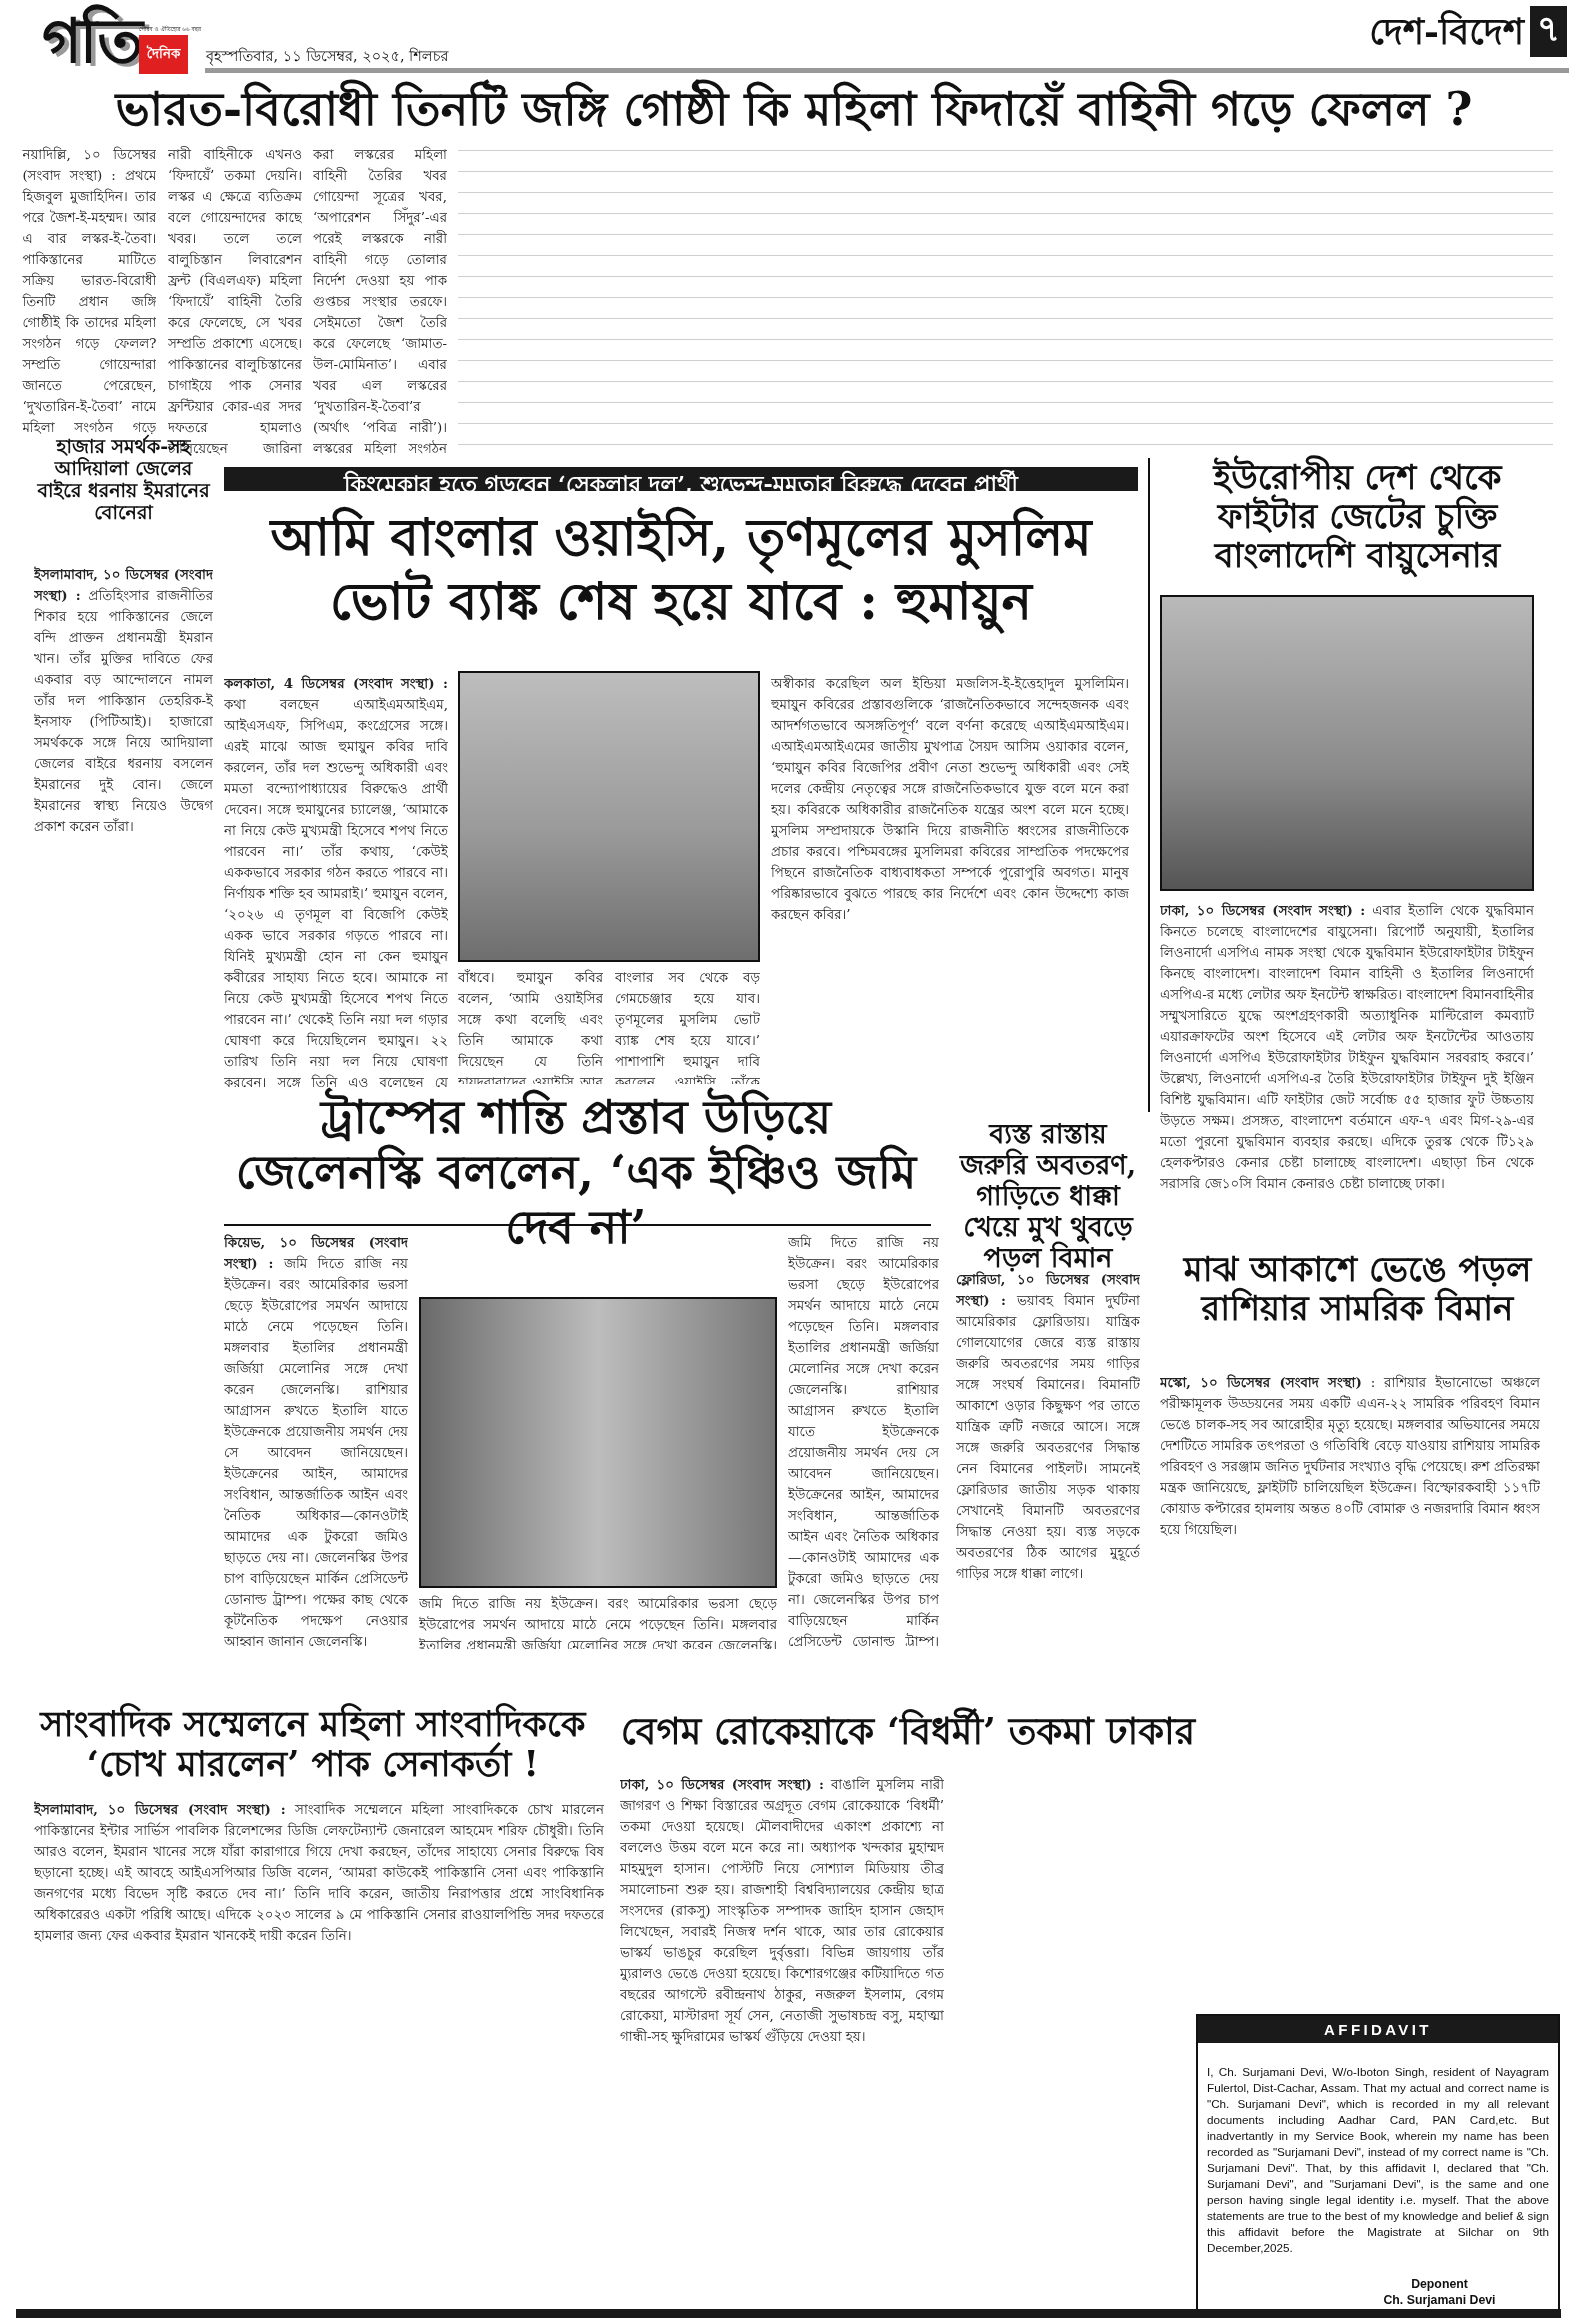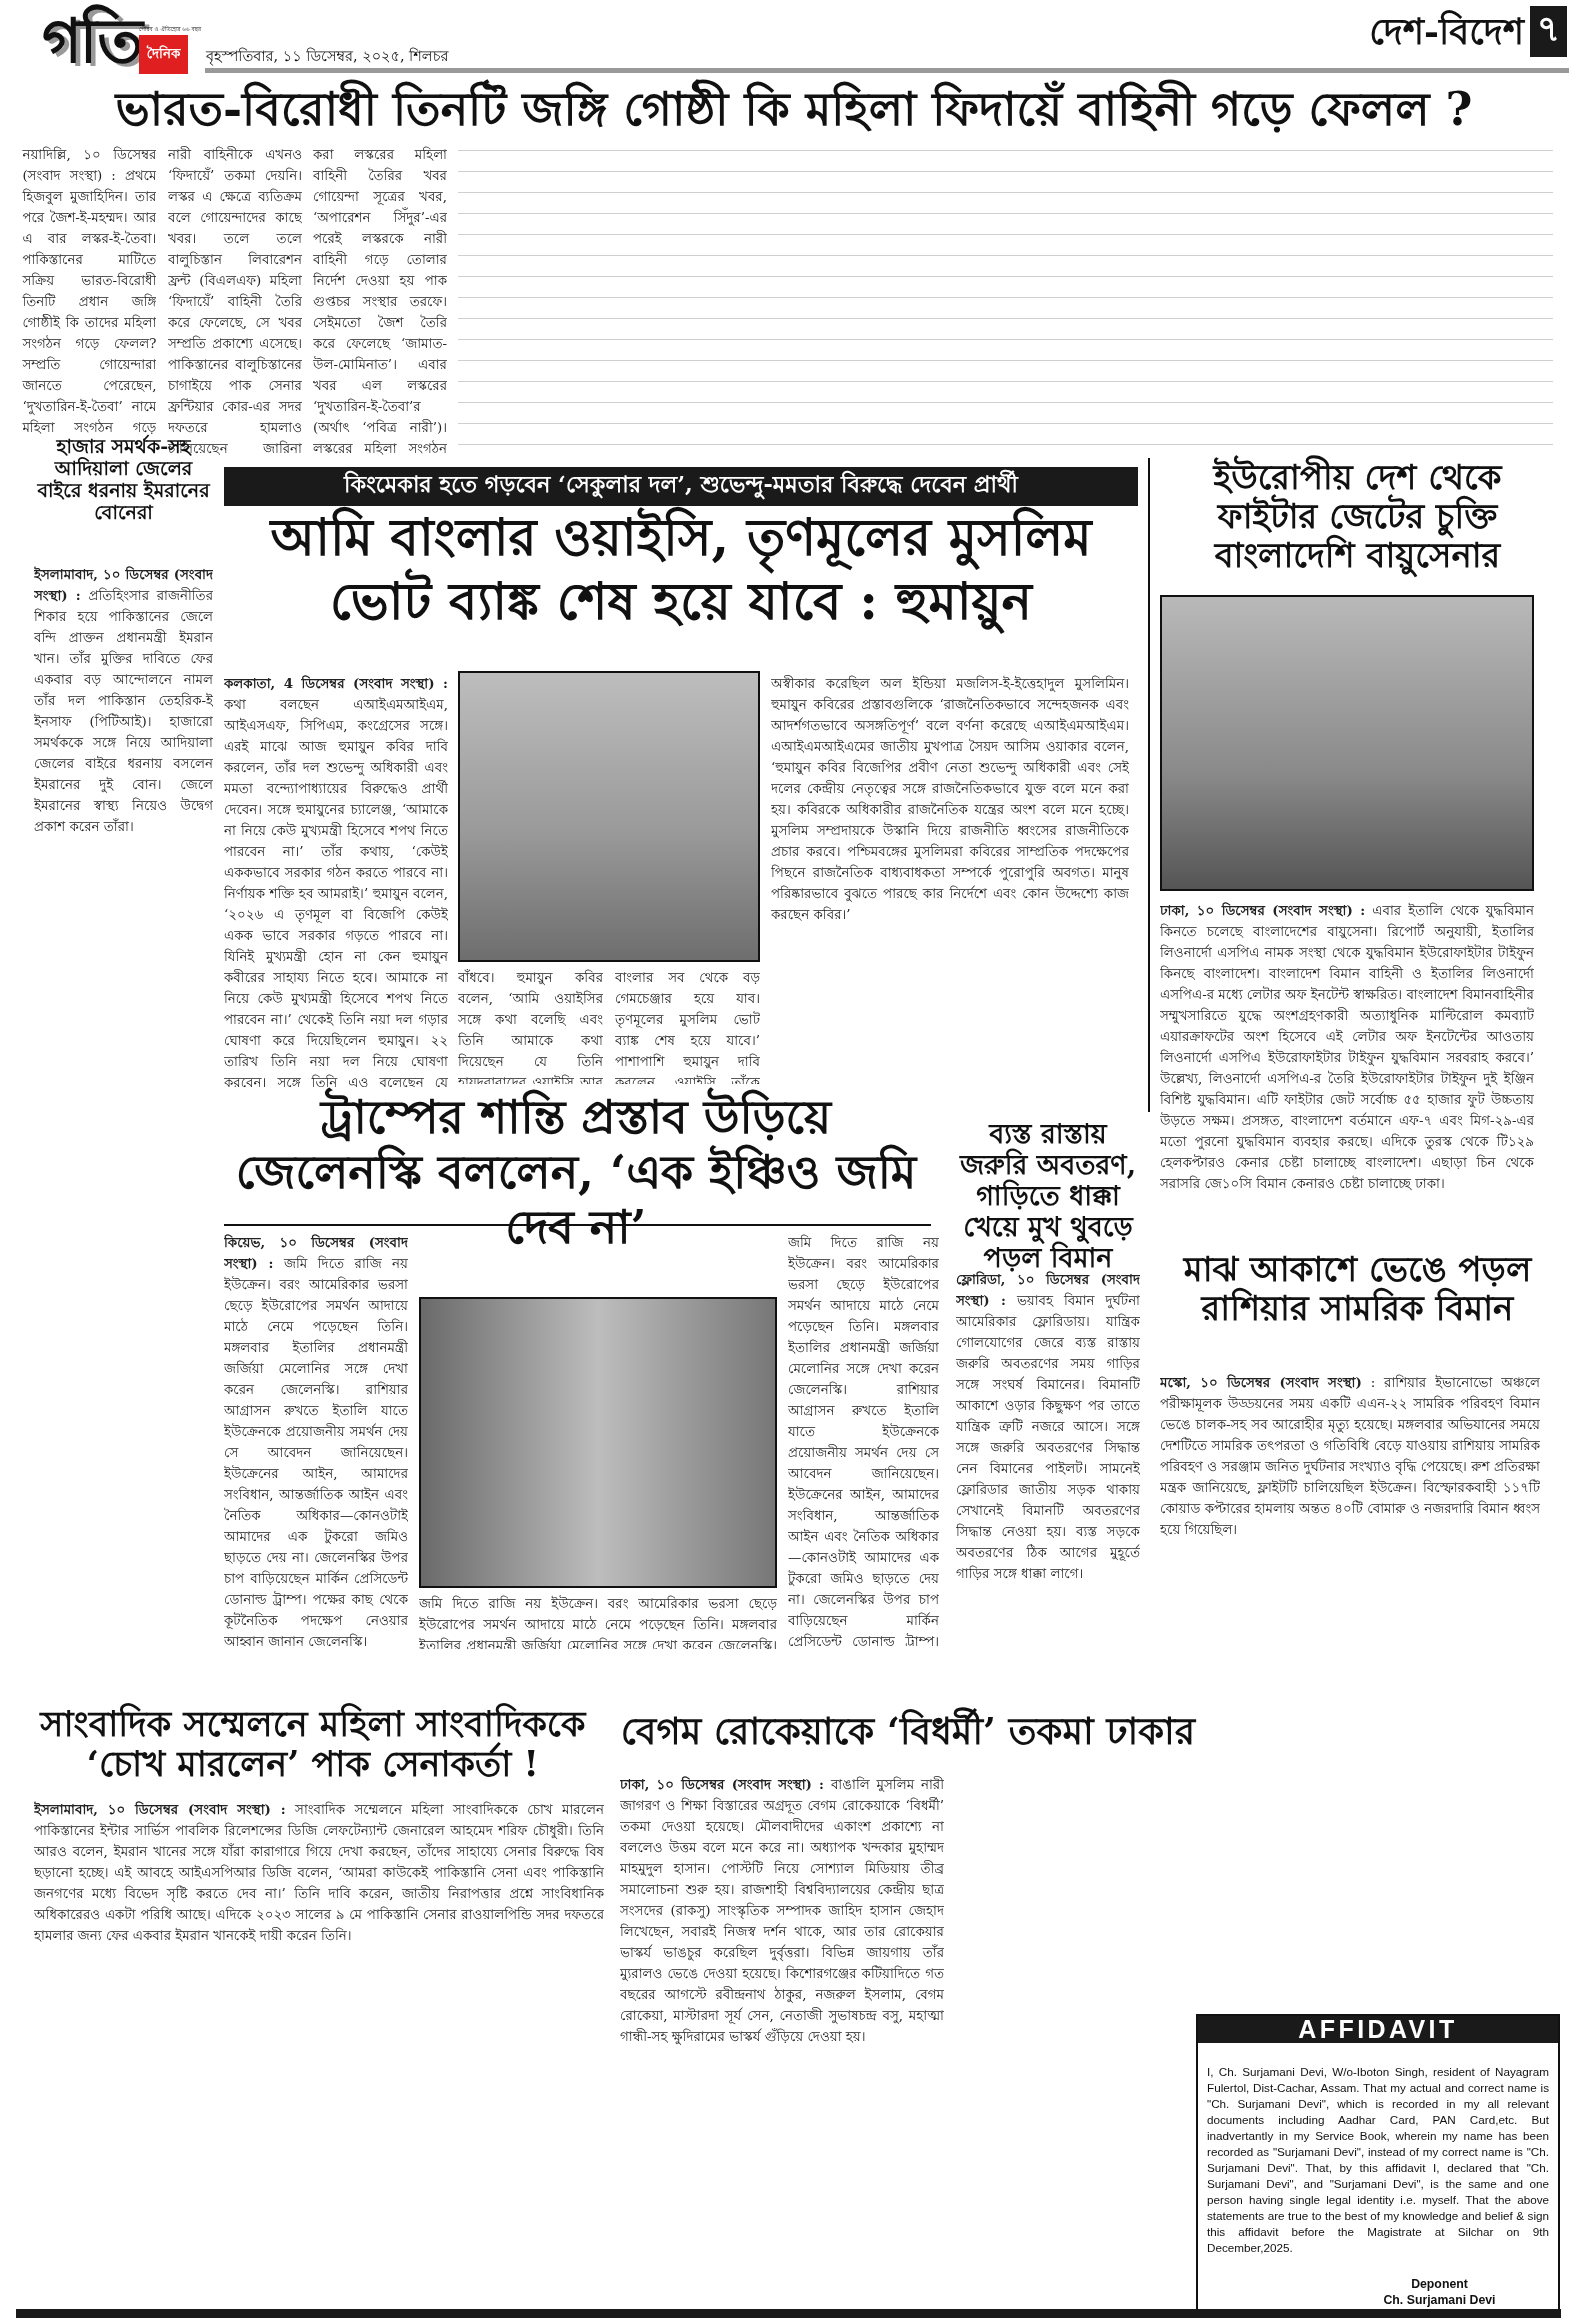--- a/index.html
+++ b/index.html
@@ -9,21 +9,21 @@
   .logo{left:42px;top:10px;font-size:61px;font-weight:bold;letter-spacing:-2.2px;text-shadow:4.5px 3.4px 0 #999;line-height:1;}
   .logo-badge{left:139px;top:35px;width:49px;height:39px;background:#e02020;color:#fff;font-size:13.4px;font-weight:bold;display:flex;align-items:center;justify-content:center;}
   .logo-tag{left:139px;top:24.6px;font-size:5.6px;}
   .dateline{left:206px;top:45px;font-size:14.5px;}
   .rule-top{left:205px;top:68px;width:1364px;height:4.5px;background:#999;}
   .section{right:53px;top:5.6px;font-size:36px;font-weight:bold;line-height:1.4;}
   .pageno{right:10px;top:5.6px;width:37px;height:51px;background:#1a1a1a;color:#fff;font-size:36px;font-weight:bold;display:flex;align-items:center;justify-content:center;}
   
   .hl{font-weight:bold;line-height:1.15;text-align:center;}
   .h-main{left:34px;top:83px;width:1520px;font-size:46px;}
-  .dek{left:224px;top:467px;width:914px;height:39px;background:#1a1a1a;color:#fff;font-size:22.4px;font-weight:bold;text-align:center;line-height:35px;}
+  .dek{left:224px;top:467px;width:914px;height:24px;background:#1a1a1a;color:#fff;font-size:22.4px;font-weight:bold;text-align:center;line-height:35px;}
   .h-hum{left:224px;top:506px;width:914px;font-size:51px;line-height:1.25;}
   .h-imran{left:34px;top:436px;width:179px;font-size:19px;}
   .h-euro{left:1162px;top:458px;width:391px;font-size:34px;}
   .h-trump{left:224px;top:1090px;width:704px;font-size:46px;line-height:1.2;}
   .h-plane{left:956px;top:1118px;width:184px;font-size:27px;}
   .h-russia{left:1162px;top:1250px;width:391px;font-size:34px;}
   .h-journal{left:22.4px;top:1704px;width:581px;font-size:35px;}
   .h-rokeya{left:620px;top:1710px;width:576px;font-size:37px;}
   
   .txt{font-size:13.4px;line-height:21px;text-align:justify;color:#222;}
@@ -31,21 +31,21 @@
   .col-fill{background:repeating-linear-gradient(#fff 0 5.6px,#cfcfcf 5.6px 6.7px,#fff 6.7px 21px);}
   
   .photo{background:#8a8a8a;border:2.8px solid #111;box-sizing:border-box;}
   .photo-hum{left:458px;top:671px;width:302px;height:291px;background:linear-gradient(180deg,#bdbdbd 0%,#9a9a9a 55%,#6e6e6e 100%);}
   .photo-euro{left:1160px;top:595px;width:374px;height:296px;background:linear-gradient(180deg,#b9b9b9,#8a8a8a 60%,#555);}
   .photo-trump{left:419px;top:1297px;width:358px;height:291px;background:linear-gradient(90deg,#6a6a6a,#bdbdbd 50%,#777);}
   .vline{width:1.7px;background:#111;}
   .hline{height:1.7px;background:#111;}
   
   .aff{left:1196px;top:2014px;width:364px;height:302px;border:2.2px solid #111;box-sizing:border-box;font-family:"Liberation Sans",sans-serif;}
-  .aff-title{height:27px;background:#1a1a1a;color:#fff;font-size:25px;font-weight:bold;letter-spacing:3.4px;text-align:center;line-height:27px;}
+  .aff-title{height:27px;background:#1a1a1a;color:#fff;font-size:15px;font-weight:bold;letter-spacing:3.4px;text-align:center;line-height:27px;}
   .aff-body{padding:21px 9px;font-size:11.7px;line-height:16px;text-align:justify;}
   .aff-sign{text-align:center;font-weight:bold;font-size:12.3px;line-height:15.6px;margin-left:123px;}
   .bottom-bar{left:15.6px;top:2309px;width:1545px;height:9.5px;background:#1a1a1a;}
 </style>
 </head>
 <body>
 
 <div class="abs logo">গতি</div>
 <div class="abs logo-tag">গৌরব ও ঐতিহ্যের ৬৬ বছর</div>
 <div class="abs logo-badge">দৈনিক</div>

